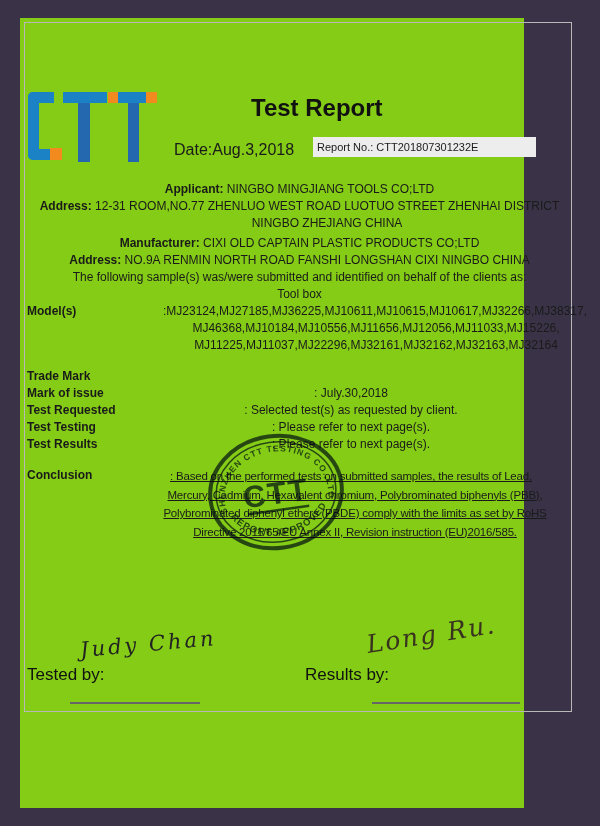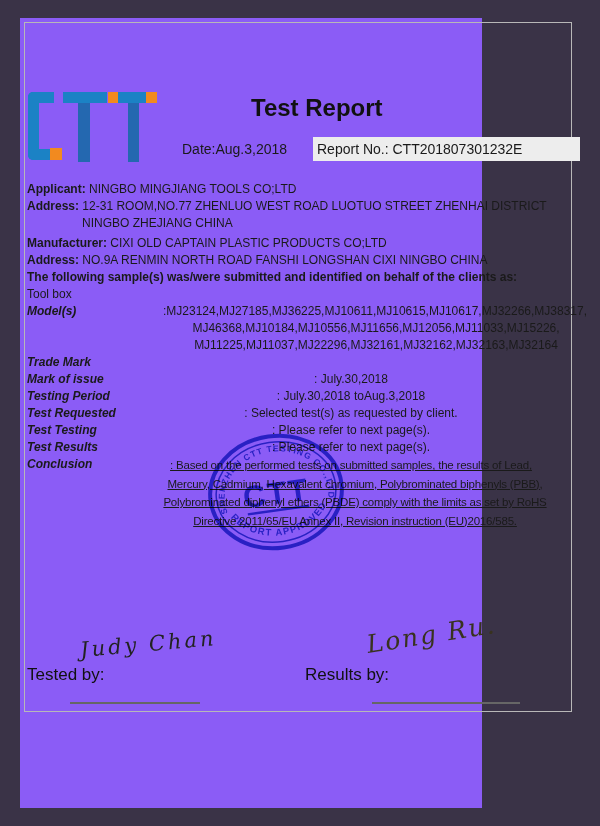--- a/index.html
+++ b/index.html
@@ -1,54 +1,54 @@
 <!DOCTYPE html>
 <html><head>
 <meta charset="utf-8">
 <style>
   html,body{margin:0;padding:0;}
   body{
     width:600px;height:826px;position:relative;overflow:hidden;
     background:#3a3347;
     font-family:"Liberation Sans",sans-serif;color:#1a1a1a;
   }
-  .page{position:absolute;left:20px;top:18px;width:462px;height:790px;background:#8b5cf6;}
+  .page{position:absolute;left:20px;top:18px;width:504px;height:790px;background:#84cc16;}
   .border-box{position:absolute;left:4px;top:4px;width:546px;height:688px;border:1px solid #b8b8b8;}
 
   
   .logo{position:absolute;left:8px;top:74px;width:132px;height:72px;}
   .logo div{position:absolute;}
   .c-top   {left:0;top:0;width:26px;height:11px;background:#1b82c5;border-top-left-radius:5px;}
   .c-left  {left:0;top:0;width:11px;height:68px;background:#1b82c5;border-radius:5px 0 0 5px;}
   .c-bot   {left:0;top:57px;width:22px;height:11px;background:#1b82c5;border-bottom-left-radius:5px;}
   .c-orange{left:22px;top:56px;width:12px;height:12px;background:#f28a1f;}
   .t1-bar  {left:35px;top:0;width:44px;height:11px;background:#1b82c5;}
   .t1-or   {left:80px;top:0;width:11px;height:11px;background:#f28a1f;}
   .t1-stem {left:50px;top:0;width:12px;height:70px;background:#2468b0;}
   .t2-bar  {left:90px;top:0;width:28px;height:11px;background:#1b82c5;}
   .t2-or   {left:118px;top:0;width:11px;height:11px;background:#f28a1f;}
   .t2-stem {left:100px;top:0;width:11px;height:70px;background:#2468b0;}
 
   
   .title{position:absolute;left:231px;top:76px;width:260px;font-size:24px;font-weight:bold;color:#111;}
-  .date-text{position:absolute;left:162px;top:123px;font-size:14px;}
-  .report-badge{position:absolute;left:293px;top:119px;background:#ededed;padding:4px 58px 4px 4px;font-size:14px;white-space:nowrap;}
+  .date-text{position:absolute;left:154px;top:123px;font-size:16px;}
+  .report-badge{position:absolute;left:293px;top:119px;background:#ededed;padding:4px 58px 4px 4px;font-size:11px;white-space:nowrap;}
 
   
   .content{position:absolute;left:7px;top:163px;width:545px;font-size:12px;line-height:17px;}
-  .content p{margin:0;}
+  .content p{margin:0;text-align:center;}
   .info{padding-left:55px;text-indent:-55px;}
   .gap-top{margin-top:3px !important;}
-  .statement{font-weight:bold;white-space:nowrap;}
+  .statement{font-weight:normal;white-space:nowrap;}
   .drow{display:flex;}
-  .dlabel{flex:0 0 103px;font-weight:bold;font-style:italic;}
+  .dlabel{flex:0 0 103px;font-weight:bold;}
   .dvalue{flex:1;white-space:pre;text-align:center;}
   .dvalue.model{padding-left:35px;text-indent:-2px;}
   .dvalue.hang{padding-left:8px;text-indent:-8px;font-size:11.5px;letter-spacing:-0.2px;line-height:18.5px;text-decoration:underline;}
-  .mt2{margin-top:0;}
+  .mt2{margin-top:14px;}
 
   
   .stamp{position:absolute;left:171px;top:399px;width:170px;height:150px;opacity:.85;mix-blend-mode:multiply;z-index:5;}
   .stamp text{font-family:"Liberation Sans",sans-serif;}
 
   
   .sign-label{position:absolute;font-size:17px;color:#111;}
   .tested-label{left:7px;top:647px;}
   .approved-label{left:285px;top:647px;}
   .sig{position:absolute;font-family:"DejaVu Serif",serif;font-style:italic;color:#222;white-space:nowrap;}
@@ -96,24 +96,20 @@
 MJ11225,MJ11037,MJ22296,MJ32161,MJ32162,MJ32163,MJ32164</div>
     </div>
     <div class="drow mt2">
       <div class="dlabel">Trade Mark</div>
     </div>
     <div class="drow">
       <div class="dlabel">Mark of issue</div>
       <div class="dvalue">: July.30,2018</div>
     </div>
     <div class="drow">
-      <div class="dlabel">Testing Period</div>
-      <div class="dvalue">: July.30,2018 toAug.3,2018</div>
-    </div>
-    <div class="drow">
       <div class="dlabel">Test Requested</div>
       <div class="dvalue">: Selected test(s) as requested by client.</div>
     </div>
     <div class="drow">
       <div class="dlabel">Test Testing</div>
       <div class="dvalue">: Please refer to next page(s).</div>
     </div>
     <div class="drow">
       <div class="dlabel">Test Results</div>
       <div class="dvalue">: Please refer to next page(s).</div>

